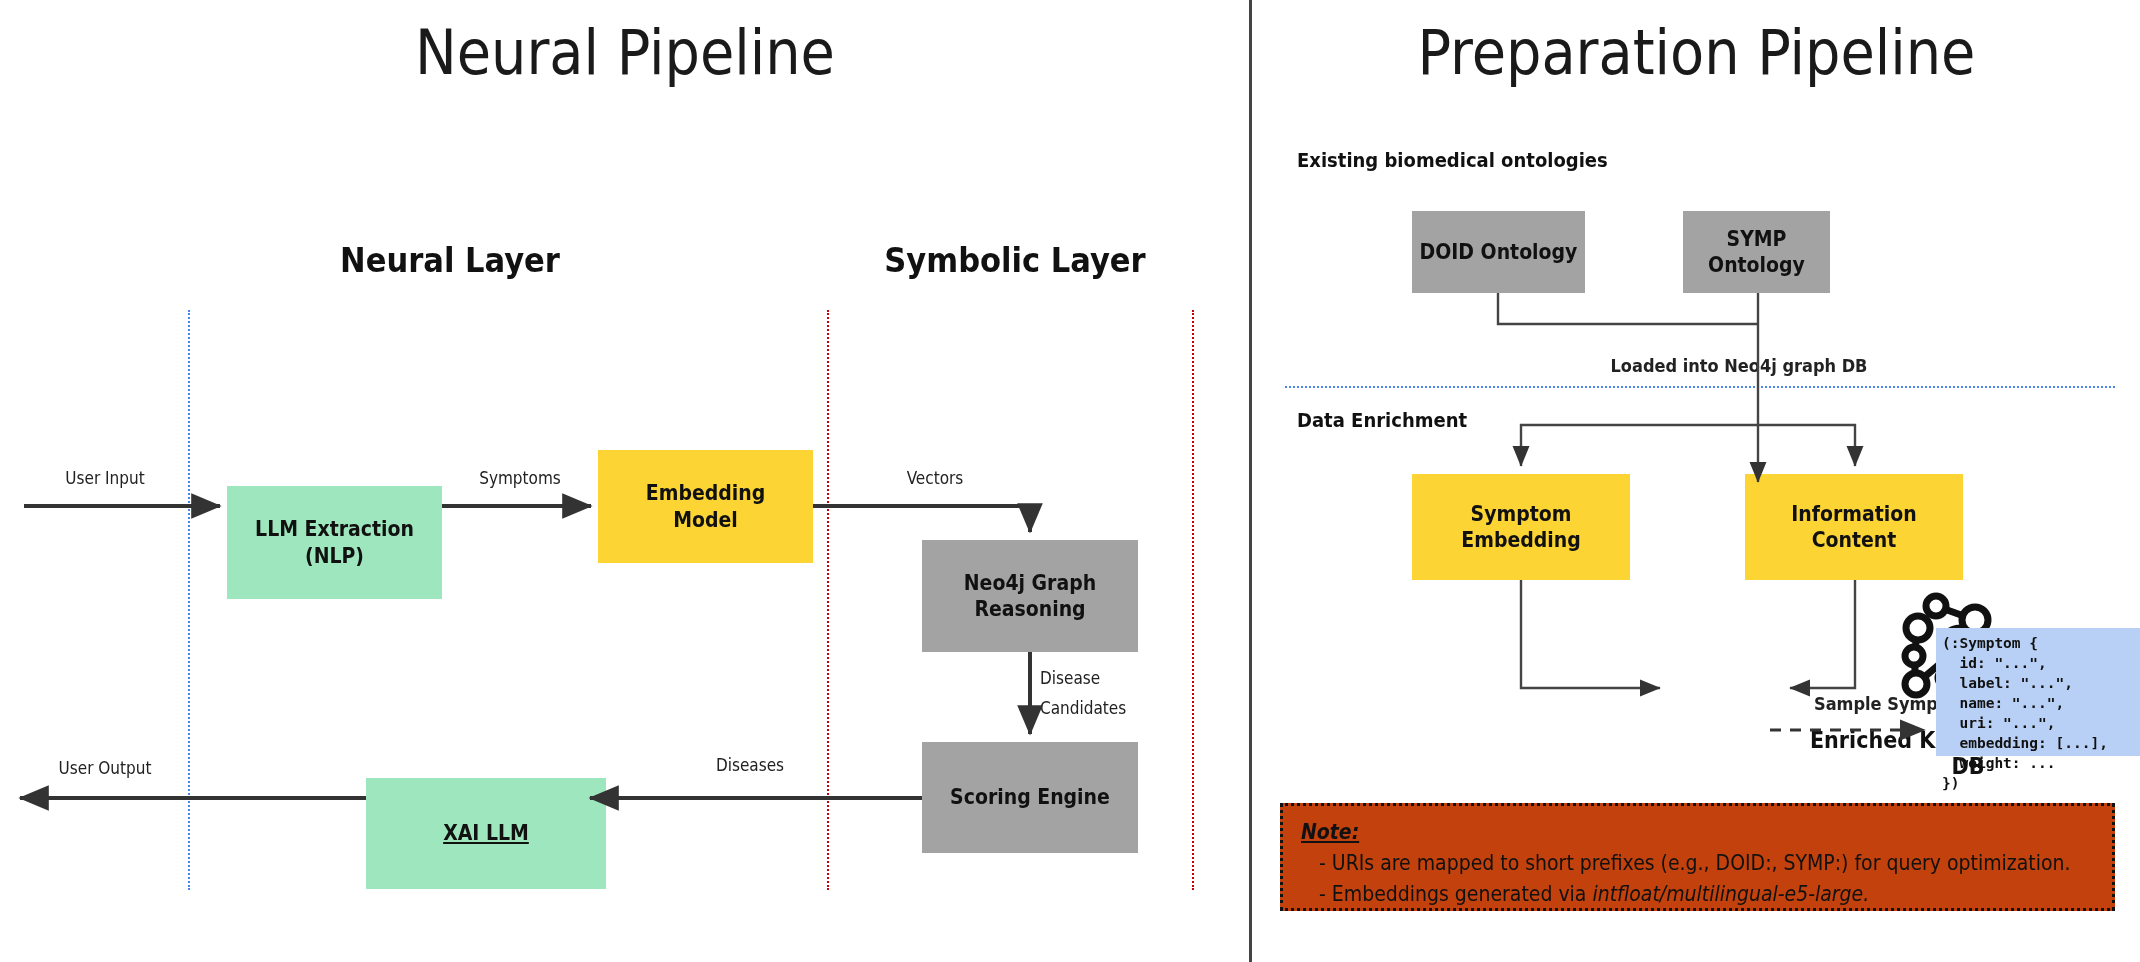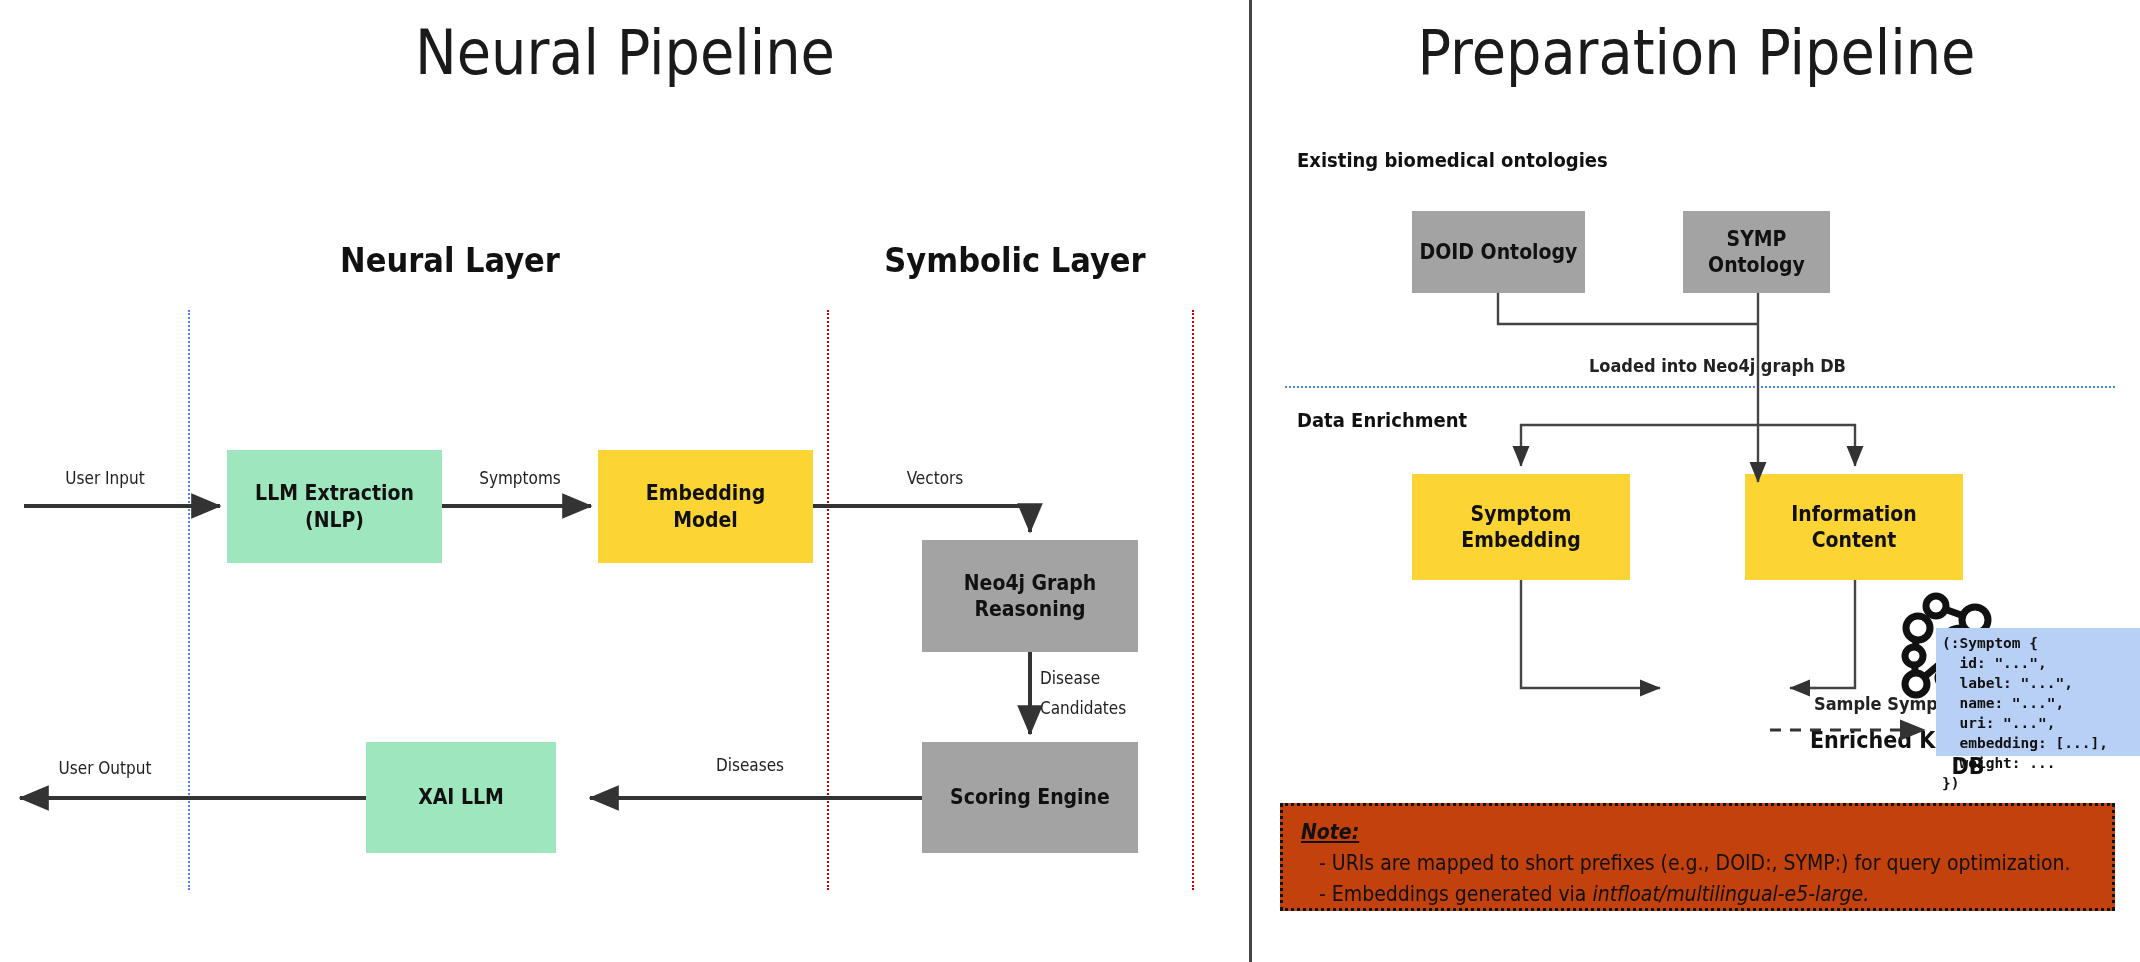--- a/index.html
+++ b/index.html
@@ -12,21 +12,21 @@
   #panel-divider{position:absolute;left:1249px;top:0;width:3px;height:962px;background:#444;}
 
   .title{position:absolute;text-align:center;font-weight:400;color:#1a1a1a;
          font-size:62px;letter-spacing:0px;line-height:1;
          font-family:"DejaVu Sans Condensed","Liberation Sans",sans-serif;}
   .layer-title{position:absolute;text-align:center;font-weight:bold;color:#111;font-size:34px;}
 
   .node{position:absolute;box-sizing:border-box;display:flex;align-items:center;
         justify-content:center;text-align:center;font-weight:bold;color:#111;
         font-size:21px;line-height:1.25;}
-  .green{background:#9ee6bd;}
+  .green{background:#9ee6bd;margin-top:36px;}
   .yellow{background:#fcd535;}
   .purple{background:#a3a3a3;}
 
   .edge-label{position:absolute;font-size:17px;color:#222;text-align:center;line-height:1.2;font-weight:400;}
   .edge-label.bold{font-weight:bold;font-size:18px;}
   .section-label{position:absolute;font-size:20px;font-weight:bold;color:#111;}
 
   .vline-blue{position:absolute;width:0;border-left:2px dotted #4a86e8;}
   .vline-red{position:absolute;width:0;border-left:2px dotted #cc0000;}
   .hline-blue{position:absolute;height:0;border-top:2px dotted #4a86e8;}
@@ -71,21 +71,21 @@
     <span>Model</span>
   </div>
 
   <div class="node purple" style="left:922px;top:540px;width:216px;height:112px;flex-direction:column;">
     <span>Neo4j Graph</span>
     <span>Reasoning</span>
   </div>
 
   <div class="node purple" style="left:922px;top:742px;width:216px;height:111px;">Scoring Engine</div>
 
-  <div class="node green" style="left:366px;top:742px;width:190px;height:111px;">XAI LLM</div>
+  <div class="node green" style="left:366px;top:742px;width:240px;height:111px;text-decoration:underline;">XAI LLM</div>
 
   <div class="edge-label" style="left:20px;top:468px;width:170px;">User Input</div>
   <div class="edge-label" style="left:442px;top:468px;width:156px;">Symptoms</div>
   <div class="edge-label" style="left:860px;top:468px;width:150px;">Vectors</div>
   <div class="edge-label" style="left:1040px;top:668px;width:190px;text-align:left;">Disease</div>
   <div class="edge-label" style="left:1040px;top:698px;width:200px;text-align:left;">Candidates</div>
   <div class="edge-label" style="left:630px;top:755px;width:240px;">Diseases</div>
   <div class="edge-label" style="left:10px;top:758px;width:190px;">User Output</div>
 </div>
 
@@ -108,21 +108,21 @@
   <div class="node yellow" style="left:159px;top:474px;width:218px;height:106px;flex-direction:column;">
     <span>Symptom</span>
     <span>Embedding</span>
   </div>
 
   <div class="node yellow" style="left:492px;top:474px;width:218px;height:106px;flex-direction:column;">
     <span>Information</span>
     <span>Content</span>
   </div>
 
-  <div class="edge-label bold" style="left:336px;top:355px;width:300px;text-align:left;">Loaded into Neo4j graph DB</div>
+  <div class="edge-label bold" style="left:336px;top:355px;width:300px;text-align:center;">Loaded into Neo4j graph DB</div>
 
   <div class="edge-label bold" style="left:561px;top:693px;width:220px;text-align:left;">Sample Symptom</div>
 
   <div style="position:absolute;left:650px;top:588px;width:0;height:0;"></div>
   <svg style="position:absolute;left:645px;top:584px;width:130px;height:130px;" viewBox="0 0 130 130">
     <g stroke="#111" stroke-width="7" fill="none" stroke-linecap="round">
       <line x1="38" y1="22" x2="77" y2="36"></line>
       <line x1="77" y1="36" x2="62" y2="63"></line>
       <line x1="77" y1="36" x2="84" y2="70"></line>
       <line x1="20" y1="44" x2="16" y2="72"></line>

